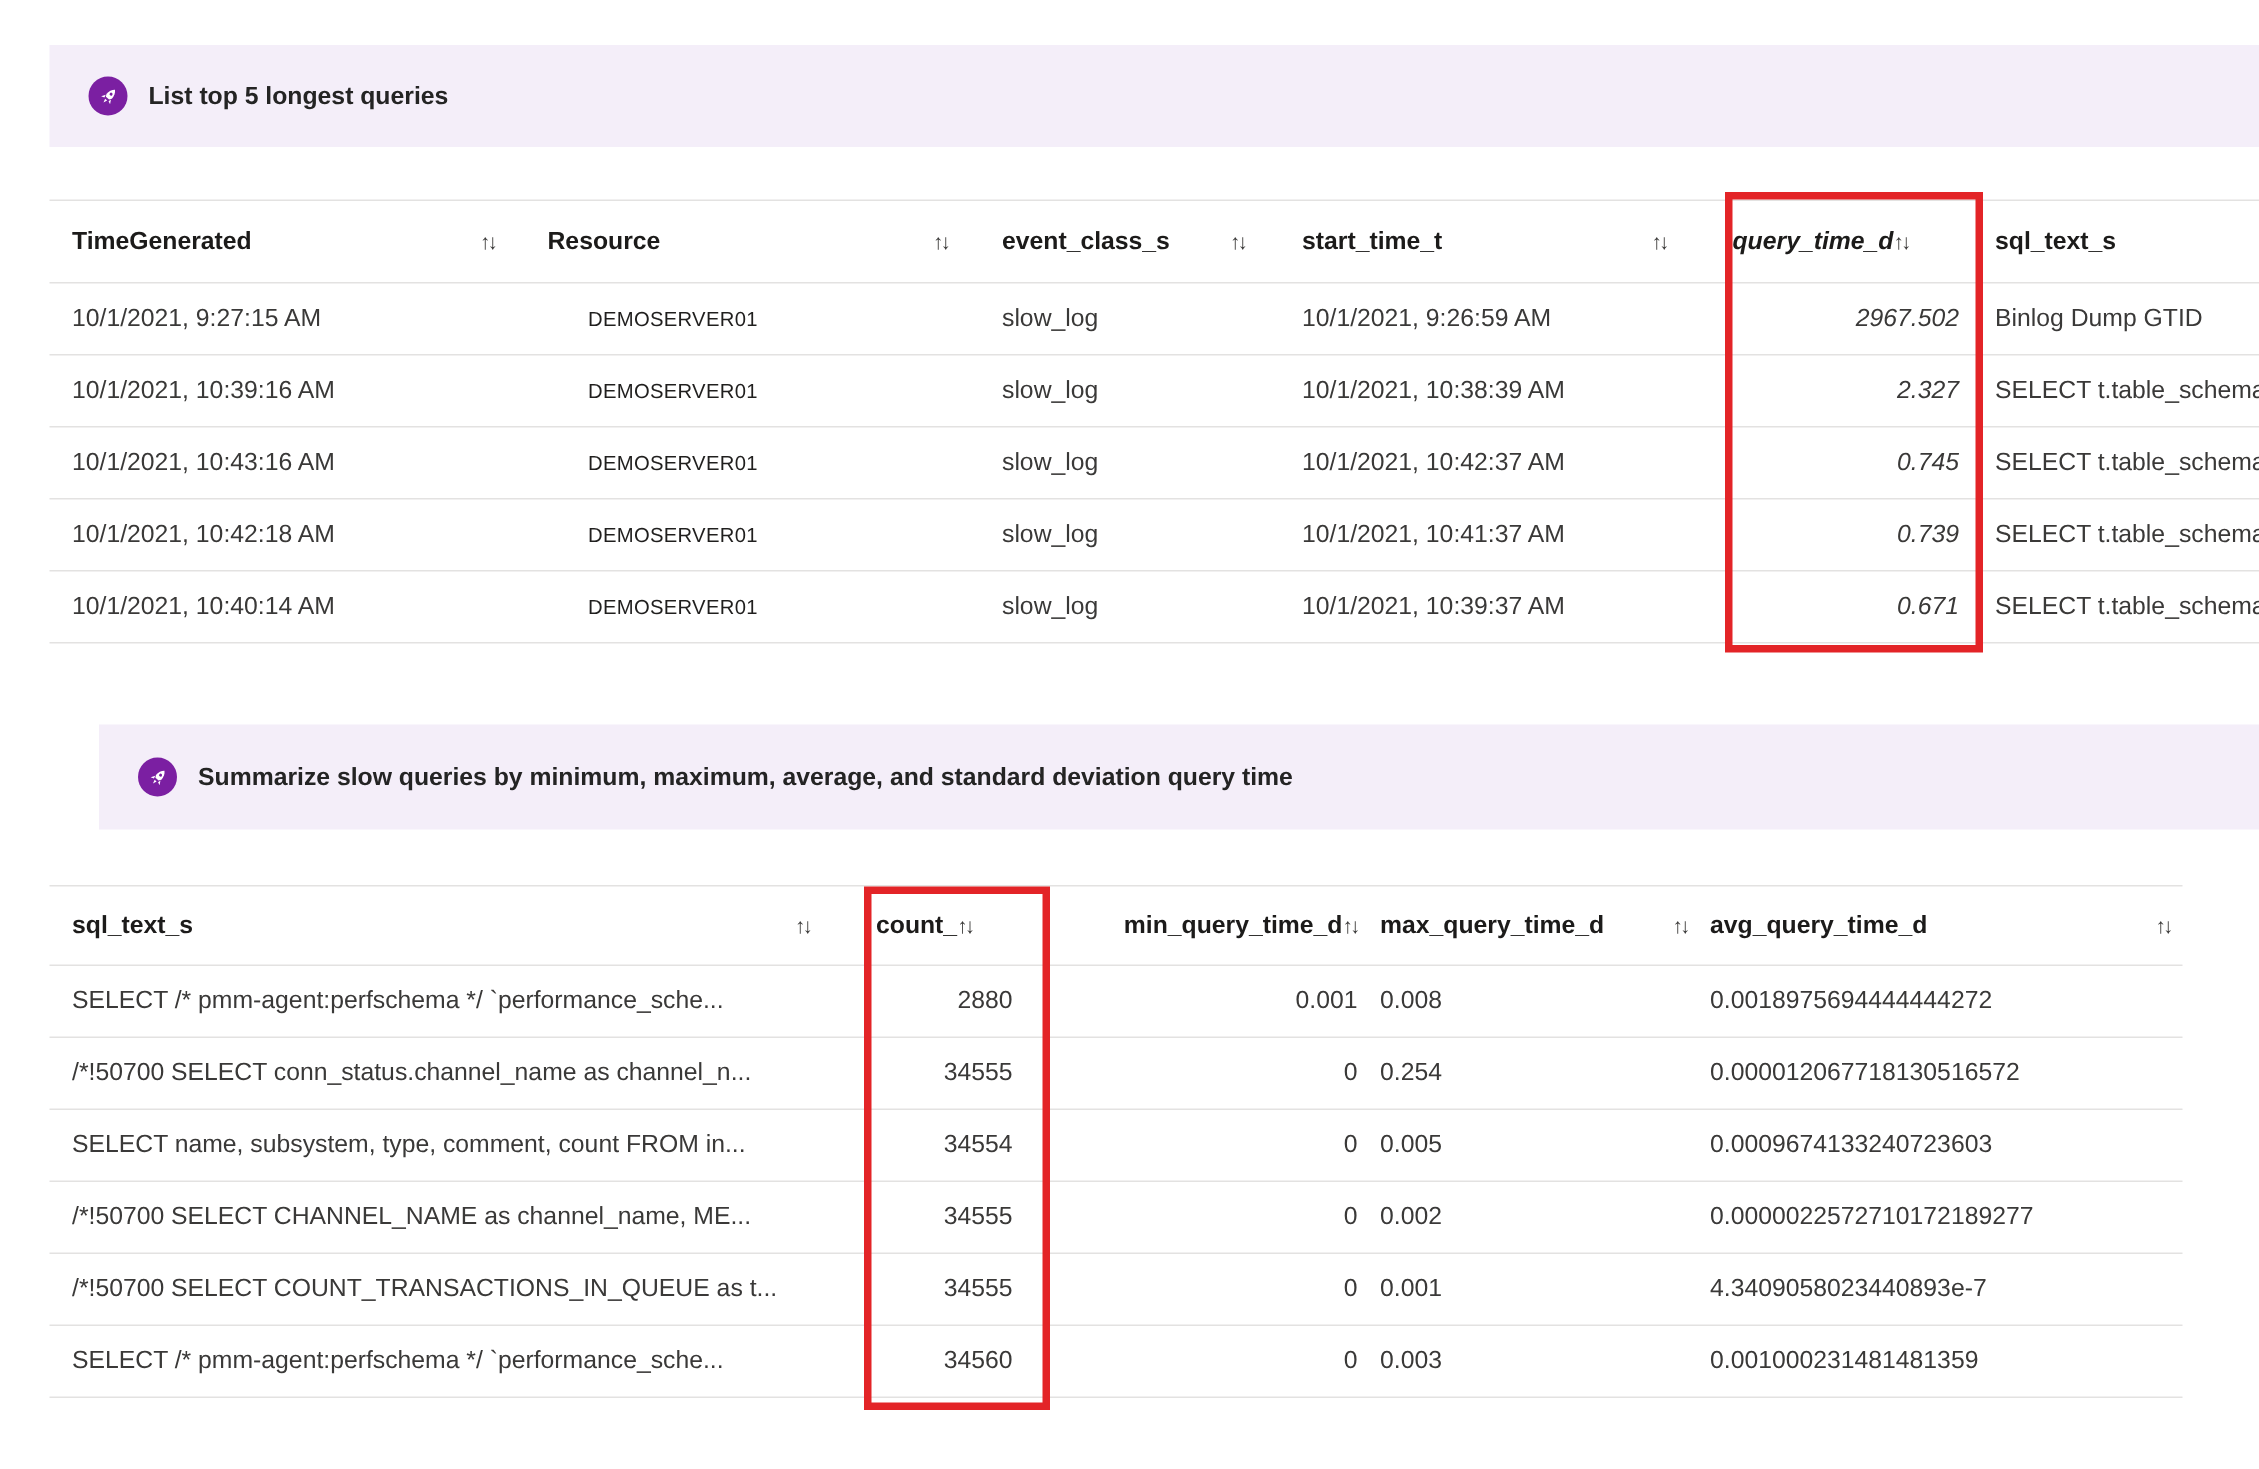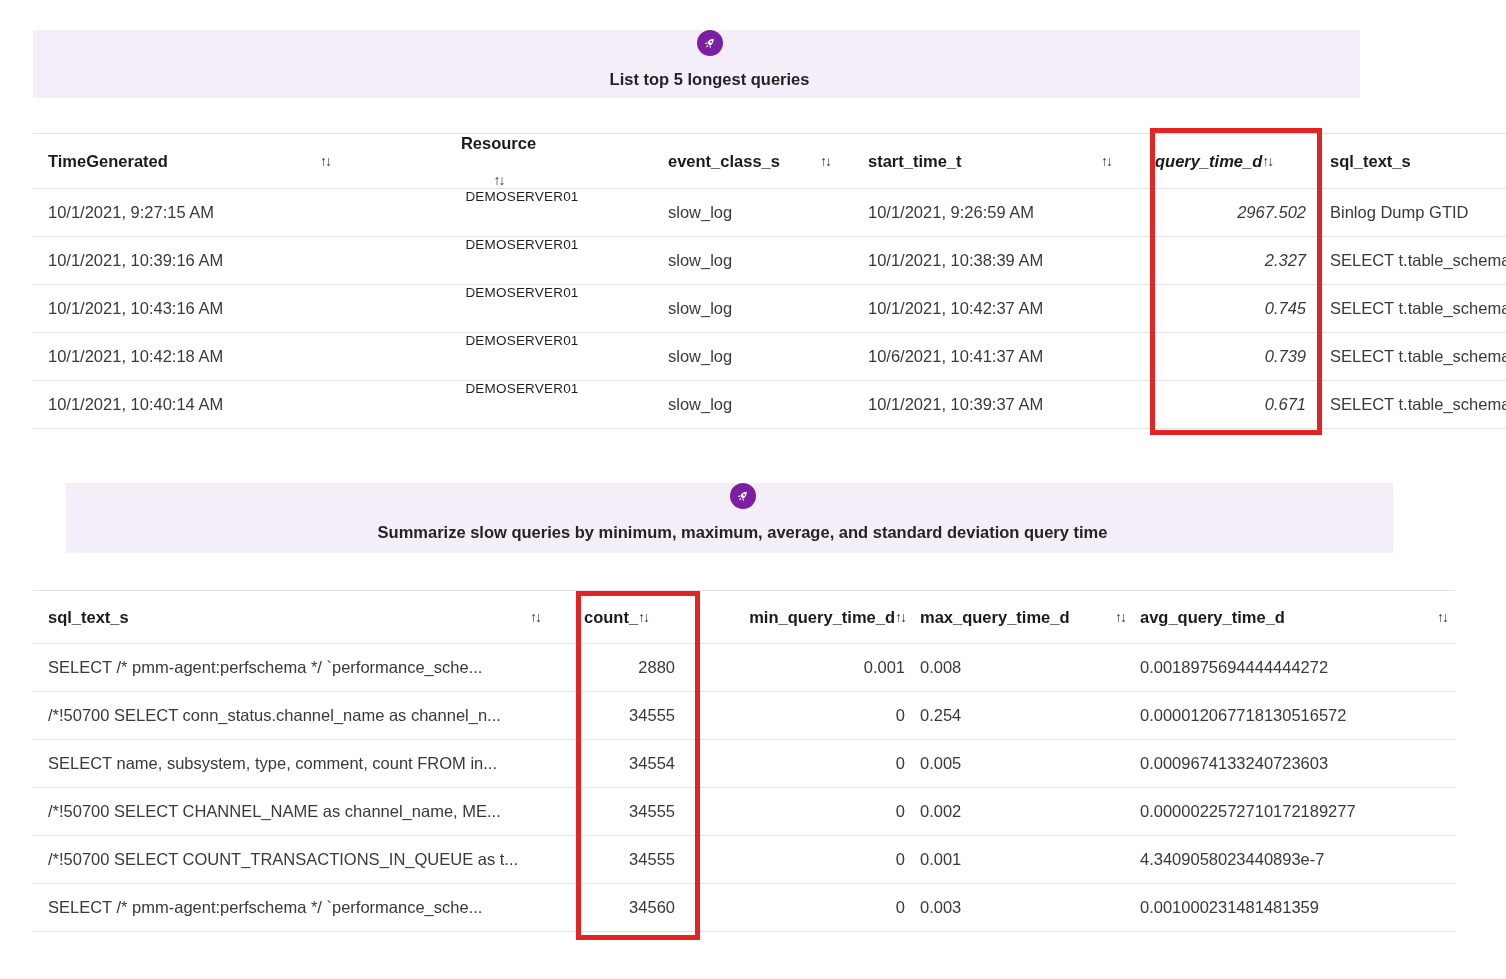--- a/index.html
+++ b/index.html
@@ -1,22 +1,22 @@
 <!DOCTYPE html>
 <html style="--banner-bg: #f4eef9; --icon-bg: #7b1fa2; --highlight-border: #e32427; --row-border: #e3e2e1; --header-text: #1c1b1a; --cell-text: #3a3938;"><head>
 <meta charset="utf-8">
 <style>
   * { margin:0; padding:0; box-sizing:border-box; }
   html,body { background:#fff; }
   body { font-family:"Liberation Sans", sans-serif; }
   .canvas { position:relative; width:1506px; height:979px; background:#fff; overflow:hidden; }
 
   
-  .banner { position:absolute; left:33px; width:1327px; display:flex; align-items:center;
-            gap:14px; background:var(--banner-bg,#f4eef9); padding-left:26px;flex-direction:column; }
+  .banner { position:absolute; left:33px; width:1473px; display:flex; align-items:center;
+            gap:14px; background:var(--banner-bg,#f4eef9); padding-left:26px; }
   #banner1 { top:30px; height:68px; }
   #banner2 { top:483px; height:70px;margin-left:33px; }
   .copilot-icon { width:26px; height:26px; border-radius:50%; background:var(--icon-bg,#7b1fa2);
                   display:flex; align-items:center; justify-content:center; flex:none; }
   .copilot-icon svg { transform:rotate(42deg); }
   .banner-label { font-weight:700; font-size:16.5px; color:#242424; }
 
   
   .grid { position:absolute; left:33px; border-top:1px solid var(--row-border,#e3e2e1); background:#fff; }
   #table1 { top:133px; width:1570px; }
@@ -24,21 +24,21 @@
   .row  { display:flex; align-items:stretch; height:48px; border-bottom:1px solid var(--row-border,#e3e2e1); }
   .hrow { height:55px; }
   #table2 .hrow { height:53px; }
   .cell { display:flex; align-items:center; font-size:16.5px; color:var(--cell-text,#3a3938); overflow:hidden; white-space:nowrap; }
   .hlabel { font-weight:600; color:var(--header-text,#1c1b1a); font-size:16.5px; }
   .sort { font-size:14px; letter-spacing:-2px; color:#3a3938; cursor:pointer; }
   .resource { font-size:13.5px; color:#201f1e; letter-spacing:.2px; }
 
   
   .t1c1 { width:317px; padding-left:15px; }
-  .t1c2 { width:302px; padding-left:42px;flex-direction:column; }
+  .t1c2 { width:302px; padding-left:42px; }
   .t1c3 { width:198px; padding-left:16px;gap:37px; }
   .t1c4 { width:295px; padding-left:18px; }
   .t1c5 { width:175px; padding-right:14px; justify-content:flex-end;font-style:italic; }
   .t1c6 { width:283px; padding-left:10px; }
   .hrow .t1c2 { padding-left:15px; }
   .hrow .t1c5 { justify-content:flex-start; padding-left:10px; }
 
   
   .t2c1 { width:527px; padding-left:15px; }
   .t2c2 { width:140px; padding-right:25px; justify-content:flex-end; }
@@ -119,21 +119,21 @@
       <div class="cell t1c2 resource">DEMOSERVER01</div>
       <div class="cell t1c3">slow_log</div>
       <div class="cell t1c4">10/1/2021, 10:42:37 AM</div>
       <div class="cell t1c5">0.745</div>
       <div class="cell t1c6">SELECT t.table_schema</div>
     </div>
     <div class="row">
       <div class="cell t1c1">10/1/2021, 10:42:18 AM</div>
       <div class="cell t1c2 resource">DEMOSERVER01</div>
       <div class="cell t1c3">slow_log</div>
-      <div class="cell t1c4">10/6/2021, 10:41:37 AM</div>
+      <div class="cell t1c4">10/1/2021, 10:41:37 AM</div>
       <div class="cell t1c5">0.739</div>
       <div class="cell t1c6">SELECT t.table_schema</div>
     </div>
     <div class="row">
       <div class="cell t1c1">10/1/2021, 10:40:14 AM</div>
       <div class="cell t1c2 resource">DEMOSERVER01</div>
       <div class="cell t1c3">slow_log</div>
       <div class="cell t1c4">10/1/2021, 10:39:37 AM</div>
       <div class="cell t1c5">0.671</div>
       <div class="cell t1c6">SELECT t.table_schema</div>

